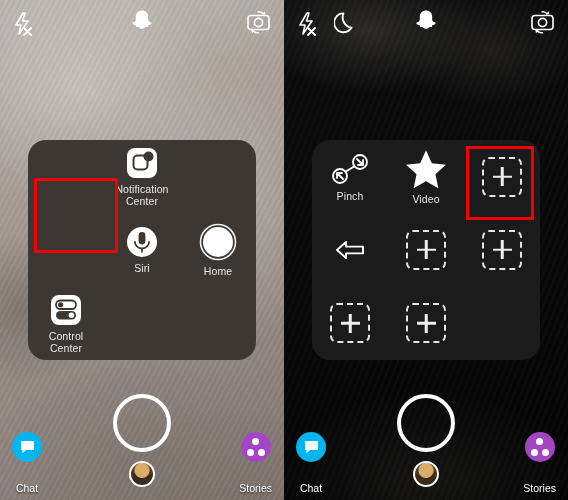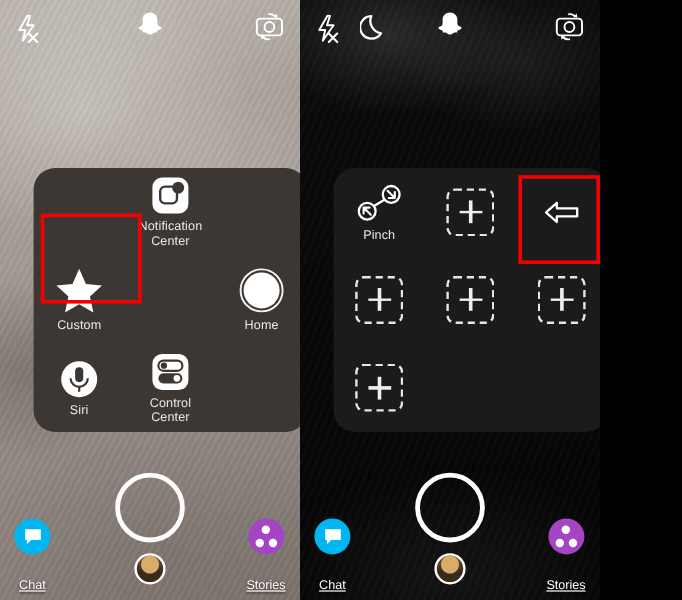--- a/index.html
+++ b/index.html
@@ -2,21 +2,21 @@
 <html><head>
 <meta charset="utf-8">
 <style>
   * { box-sizing: border-box; margin: 0; padding: 0; }
   html, body {
     width: 568px; height: 500px;
     background: #000;
     font-family: "Liberation Sans", sans-serif;
     overflow: hidden;
   }
-  .screens { display: flex; width: 500px; height: 500px; }
+  .screens { display: flex; width: 568px; height: 500px; }
 
   .phone { position: relative; width: 284px; height: 500px; overflow: hidden; }
 
   
   .bg-left {
     position: absolute; inset: 0;
     background:
       radial-gradient(ellipse 200px 160px at 28% 18%, rgba(255,255,255,.30), rgba(255,255,255,0) 70%),
       radial-gradient(ellipse 170px 200px at 80% 40%, rgba(255,255,255,.22), rgba(255,255,255,0) 72%),
       radial-gradient(ellipse 220px 150px at 50% 92%, rgba(120,108,100,.45), rgba(0,0,0,0) 70%),
@@ -101,21 +101,21 @@
     width:58px; height:58px; border-radius:50%;
     border:4px solid #fff; background:transparent;
   }
 
   
   .bottombar { position:absolute; left:0; right:0; bottom:0; height:52px; }
   .bb-item { position:absolute; bottom:6px; display:flex; flex-direction:column; align-items:center; }
   .bb-chat { left:12px; }
   .bb-stories { right:12px;align-items:center; }
   .bb-avatar { left:50%; transform:translateX(-50%); bottom:13px; }
-  .bb-lbl { color:#fff; font-size:10.5px; margin-top:20px; text-shadow:0 1px 2px rgba(0,0,0,.7);text-decoration:underline; }
+  .bb-lbl { color:#fff; font-size:10.5px; margin-top:20px; text-shadow:0 1px 2px rgba(0,0,0,.7); }
   .chat-circle {
     width:30px; height:30px; border-radius:50%; background:#00b6f0;
     display:flex; align-items:center; justify-content:center;
   }
   .stories-circle {
     width:30px; height:30px; border-radius:50%; background:#a445c4;
     display:flex; align-items:center; justify-content:center; position:relative;
   }
   .stories-circle i {
     position:absolute; width:7px; height:7px; border-radius:50%; background:#fff;
@@ -174,52 +174,44 @@
               <rect x="8.5" y="9.5" width="14" height="14" rx="4" fill="none" stroke="#3d3733" stroke-width="2"></rect>
               <circle cx="23.5" cy="10.5" r="5" fill="#3d3733"></circle>
             </svg>
           </span>
           <span class="lbl">Notification
 Center</span>
         </div>
 
         <div class="cell"></div>
 
-        <div class="cell">
-          <span class="ico">
-            <svg width="42" height="40" viewBox="0 0 42 40">
-              <path d="M21 2 L26.6 14.6 L40 16 L30 25 L32.8 38.4 L21 31.6 L9.2 38.4 L12 25 L2 16 L15.4 14.6 Z" fill="#fff"></path>
-            </svg>
-          </span>
-          <span class="lbl">Custom</span>
-        </div>
 
         <div class="cell"></div>
 
-
-        <div class="cell">
-          <span class="ico">
-            <svg width="40" height="40" viewBox="0 0 40 40">
-              <circle cx="20" cy="20" r="17.5" fill="none" stroke="#f2f2f2" stroke-width="1.6"></circle>
-              <circle cx="20" cy="20" r="15" fill="#fff"></circle>
-            </svg>
-          </span>
-          <span class="lbl">Home</span>
-        </div>
 
         <div class="cell">
           <span class="ico">
             <svg width="34" height="34" viewBox="0 0 34 34">
               <circle cx="17" cy="17" r="15" fill="#fff"></circle>
               <rect x="13.6" y="7" width="6.8" height="12.5" rx="3.4" fill="#3d3733"></rect>
               <path d="M9.8 16.2 a7.2 7.2 0 0 0 14.4 0" fill="none" stroke="#3d3733" stroke-width="1.8"></path>
               <path d="M17 23.4 V27.4" stroke="#3d3733" stroke-width="1.8"></path>
             </svg>
           </span>
           <span class="lbl">Siri</span>
+        </div>
+
+        <div class="cell">
+          <span class="ico">
+            <svg width="40" height="40" viewBox="0 0 40 40">
+              <circle cx="20" cy="20" r="17.5" fill="none" stroke="#f2f2f2" stroke-width="1.6"></circle>
+              <circle cx="20" cy="20" r="15" fill="#fff"></circle>
+            </svg>
+          </span>
+          <span class="lbl">Home</span>
         </div>
 
         <div class="cell">
           <span class="ico">
             <svg width="34" height="34" viewBox="0 0 34 34">
               <rect x="2" y="2" width="30" height="30" rx="8" fill="#fff"></rect>
               <rect x="7" y="7.5" width="20" height="8.5" rx="4.25" fill="none" stroke="#3d3733" stroke-width="1.8"></rect>
               <circle cx="11.6" cy="11.75" r="2.6" fill="#3d3733"></circle>
               <rect x="7" y="18" width="20" height="8.5" rx="4.25" fill="#3d3733"></rect>
               <circle cx="22.4" cy="22.25" r="2.8" fill="#fff"></circle>
@@ -299,20 +291,28 @@
               <circle cx="30" cy="11" r="7" fill="none" stroke="#fff" stroke-width="1.9"></circle>
               <path d="M15 21 L25 15" stroke="#fff" stroke-width="1.9"></path>
               <path d="M7 22 L13 28 M7 22 L7 27 M7 22 L12 22" stroke="#fff" stroke-width="1.8" stroke-linecap="round" fill="none"></path>
               <path d="M33 14 L27 8 M33 14 L33 9 M33 14 L28 14" stroke="#fff" stroke-width="1.8" stroke-linecap="round" fill="none"></path>
             </svg>
           </span>
           <span class="lbl">Pinch</span>
         </div>
 
 
+        <div class="cell">
+          <span class="ico">
+            <svg width="44" height="42" viewBox="0 0 42 40">
+              <path d="M21 2 L26.6 14.6 L40 16 L30 25 L32.8 38.4 L21 31.6 L9.2 38.4 L12 25 L2 16 L15.4 14.6 Z" fill="#fff"></path>
+            </svg>
+          </span>
+          <span class="lbl">Video</span>
+        </div>
 
         <div class="cell">
           <span class="addbox">
               <span class="plus"></span>
             </span>
         </div>
 
         <div class="cell">
           <span class="ico">
             <svg width="30" height="22" viewBox="0 0 30 22">

